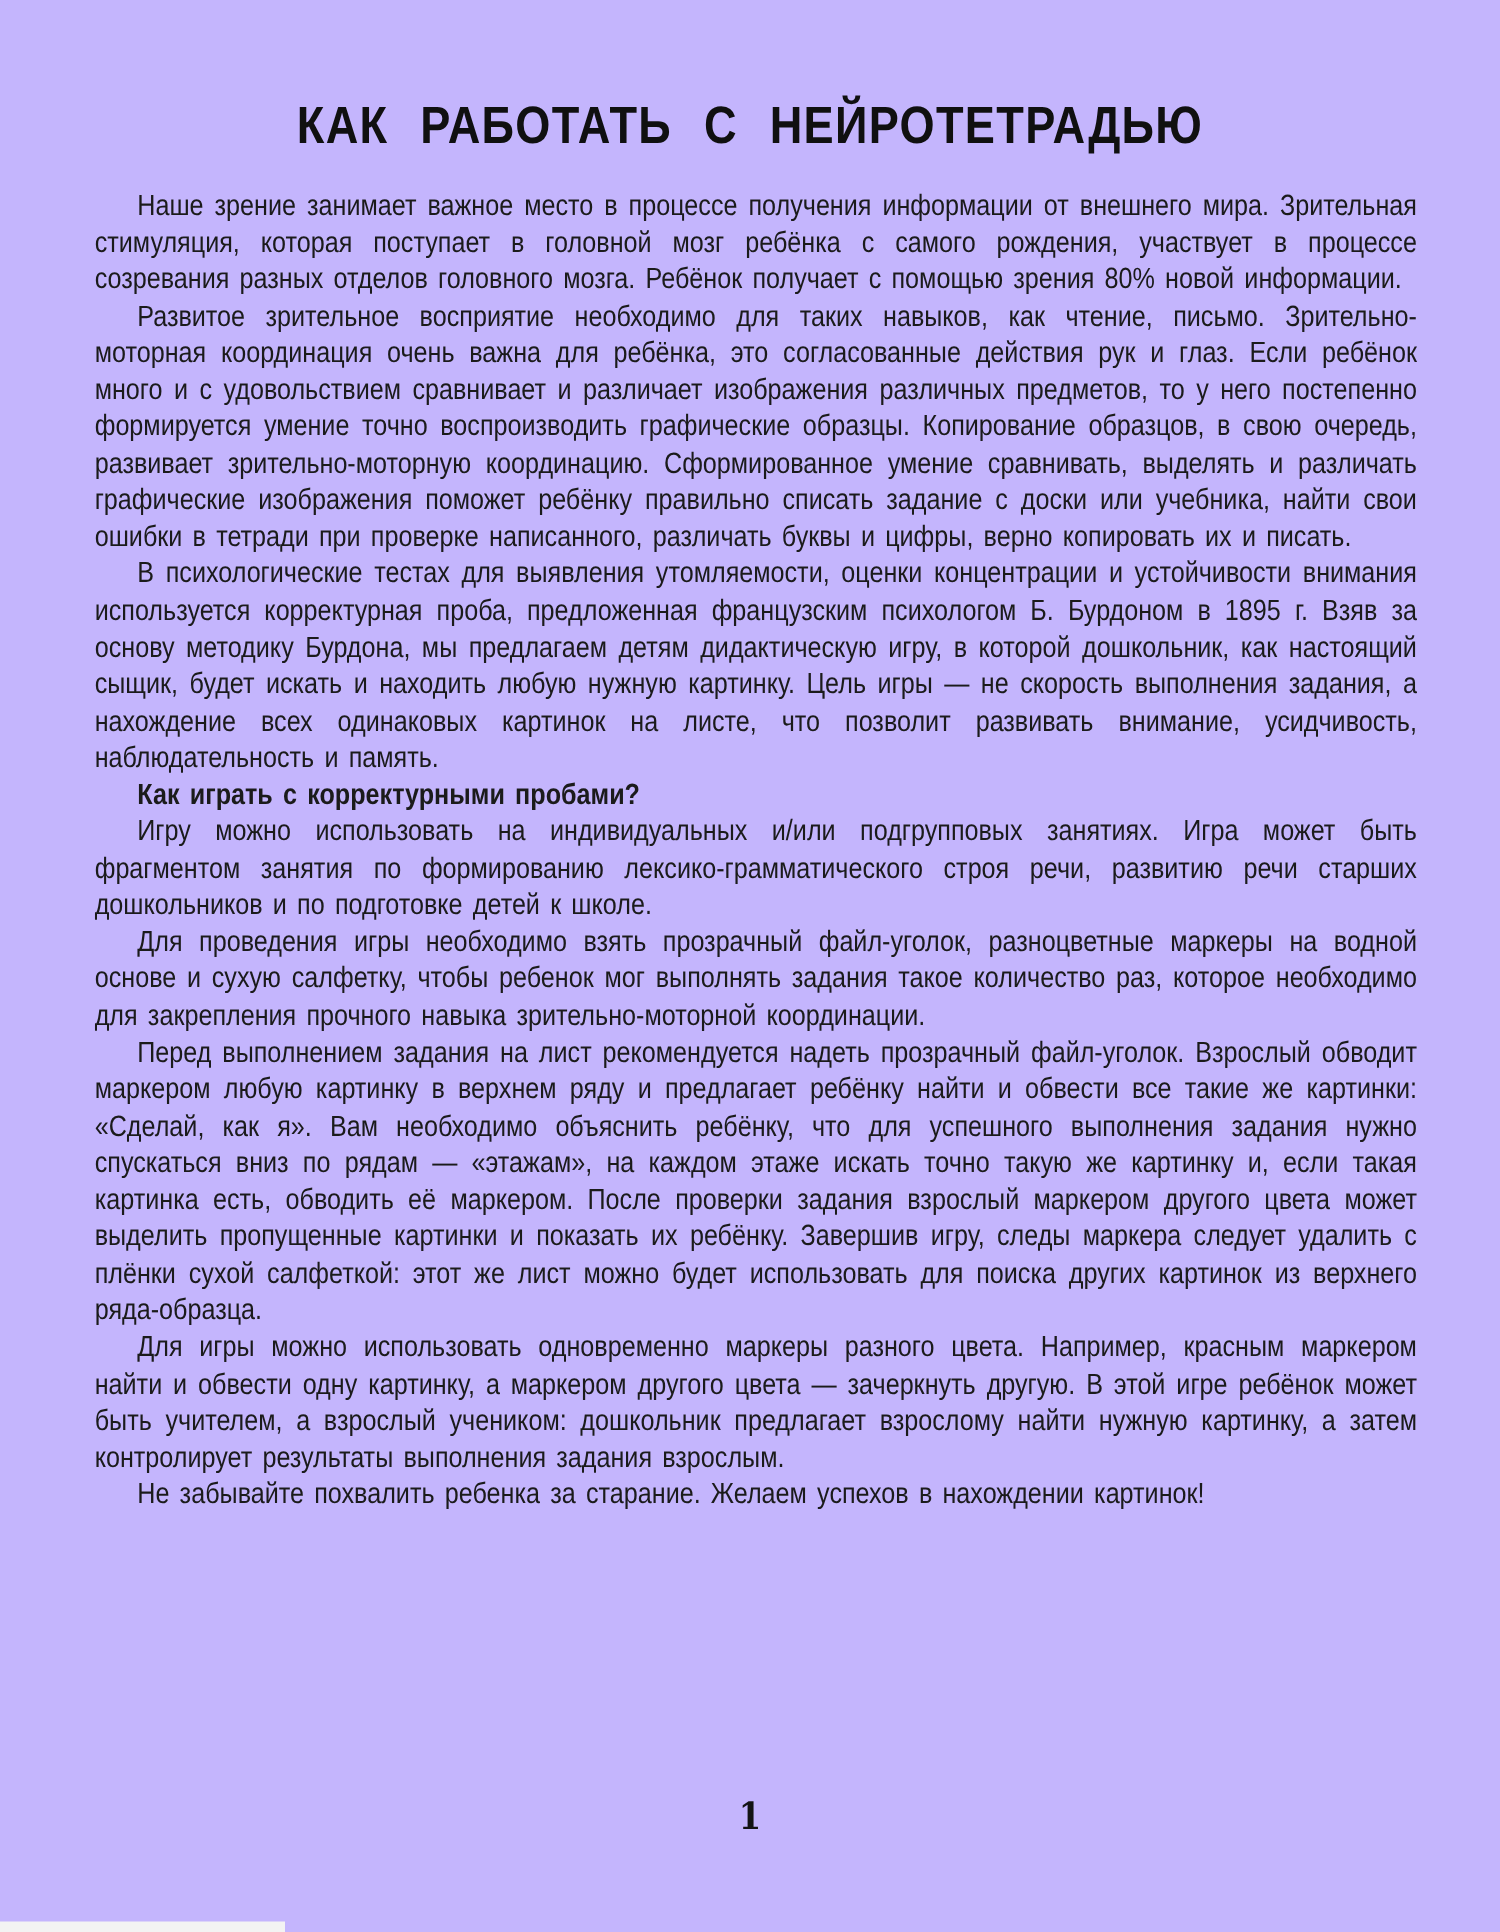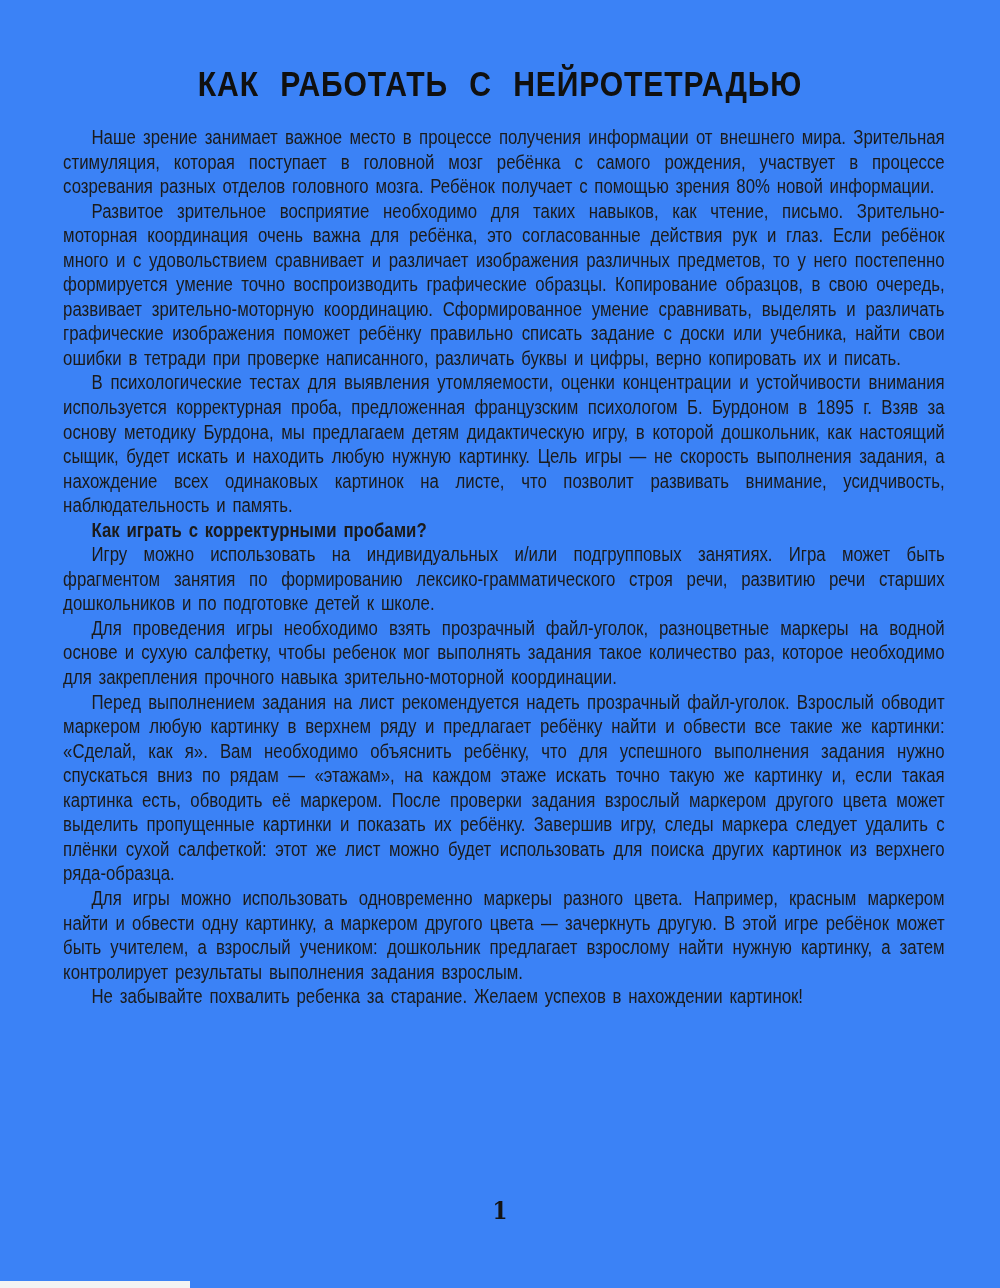--- a/index.html
+++ b/index.html
@@ -4,21 +4,21 @@
 <style>
   html, body {
     margin: 0;
     padding: 0;
     background: #ffffff;
   }
   .page {
     position: relative;
     width: 1000px;
     height: 1288px;
-    background: #3b82f6;
+    background: #c4b5fd;
     overflow: hidden;
     font-family: "Liberation Sans", sans-serif;
     color: #1b1b1b;
   }
   
   .scale-wrap {
     position: absolute;
     top: 0;
     left: -81px;
     width: 1162px;

